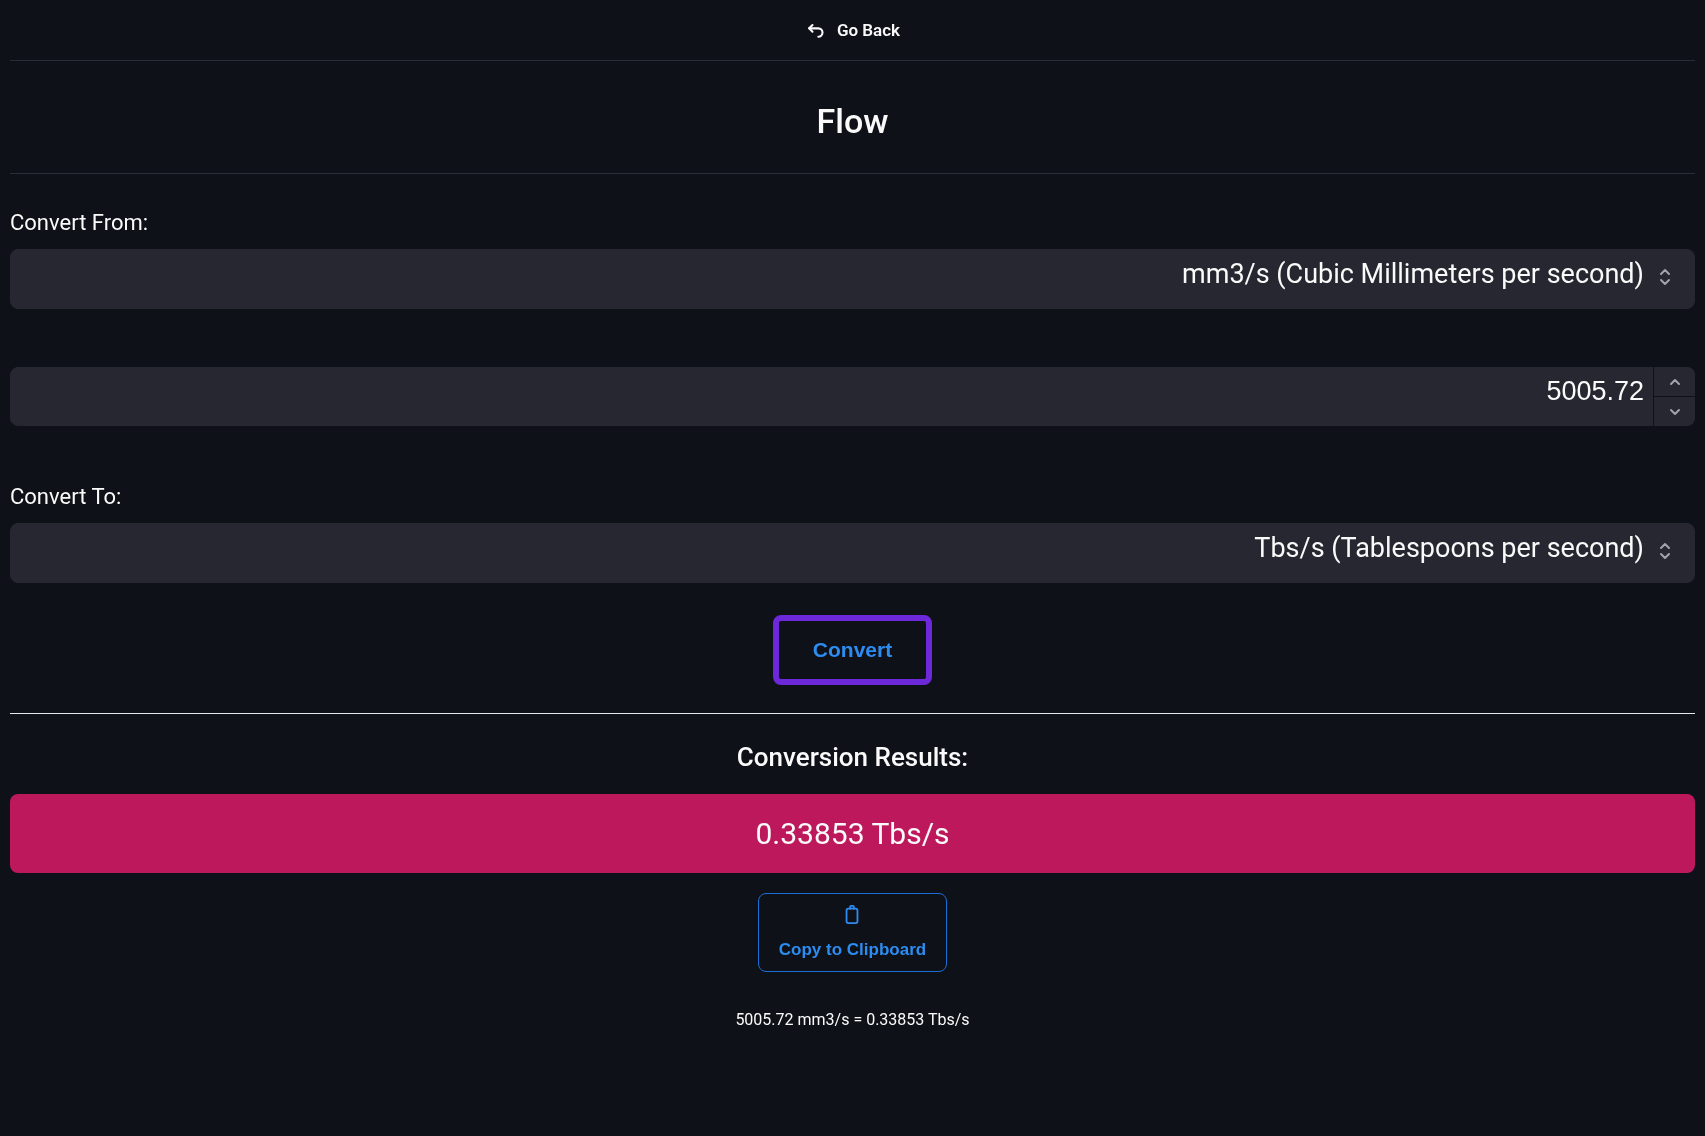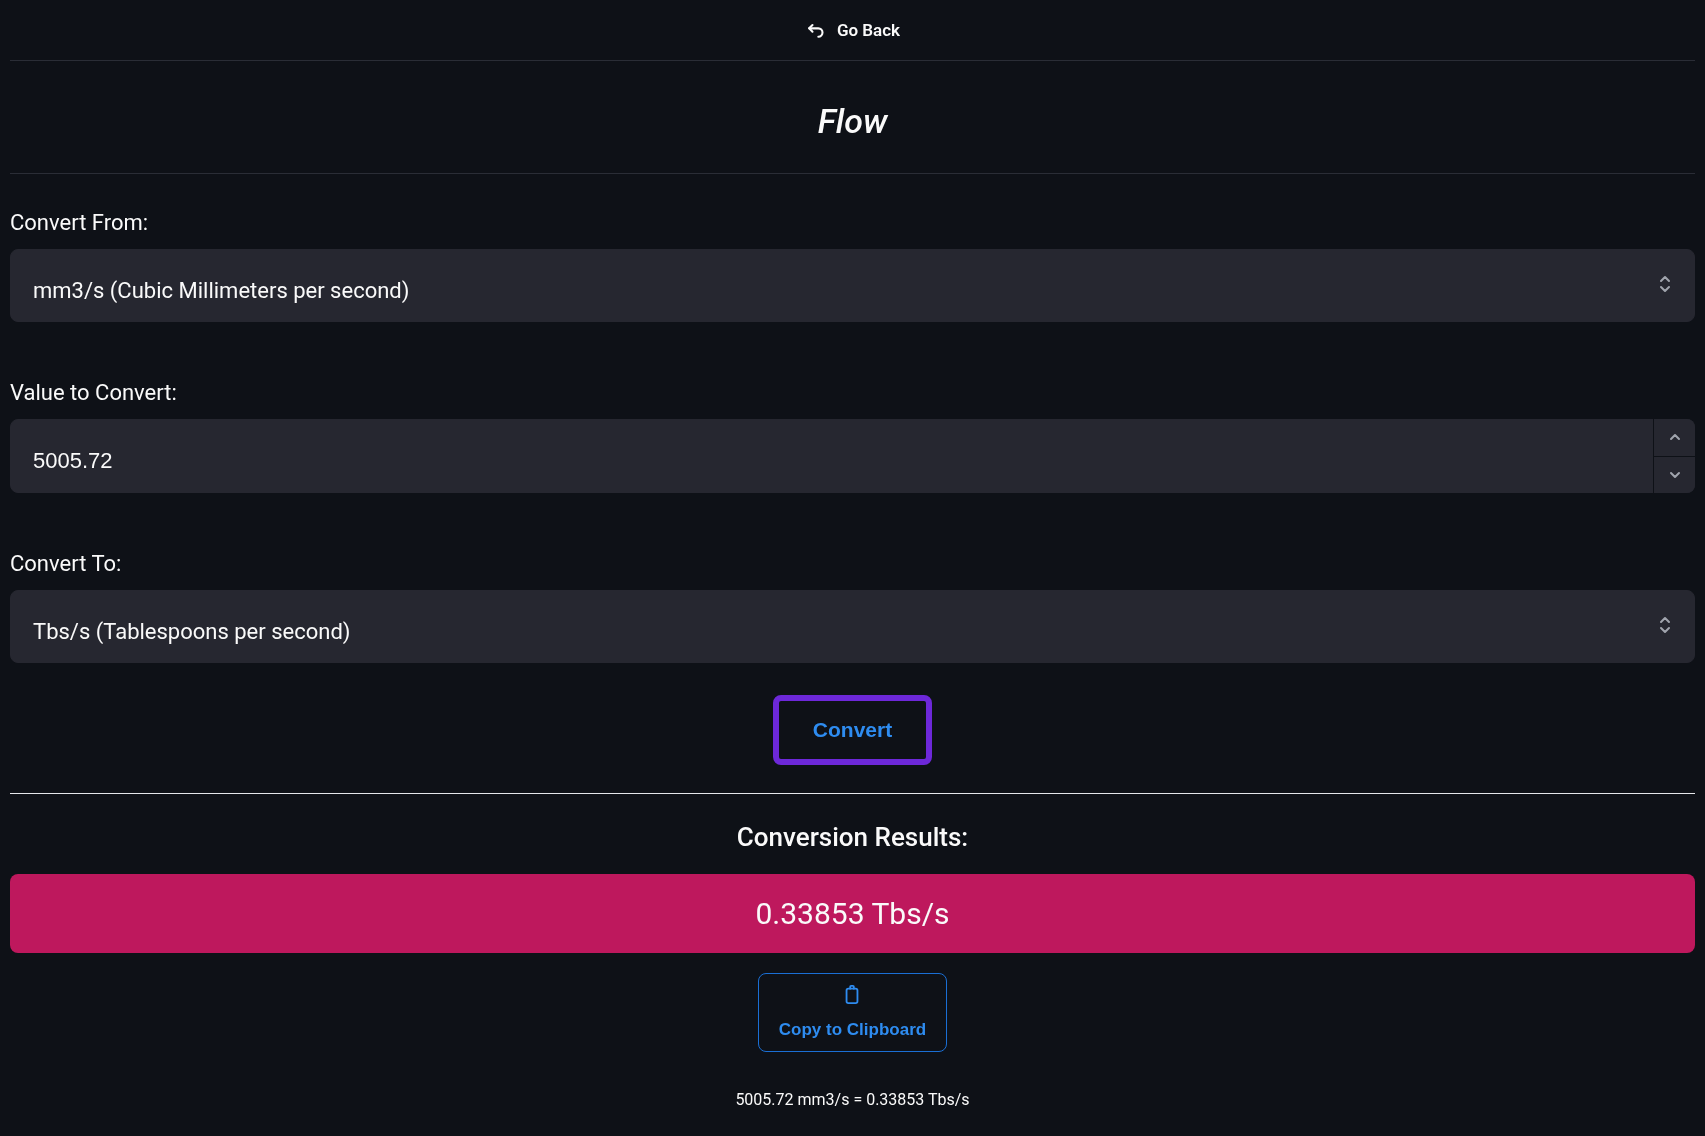--- a/index.html
+++ b/index.html
@@ -34,21 +34,20 @@
       font-size: 17px;
       font-weight: 600;
       color: #fafafa;
     }
     .page-title {
       font-size: 34px;
       font-weight: 500;
       text-align: center;
       margin-bottom: 32px;
       color: #fafafa;
-      font-style: italic;
     }
     .divider {
       border: none;
       border-top: 1px solid #2a2d36;
       margin-bottom: 36px;
     }
     .field-label {
       font-size: 22px;
       font-weight: 400;
       color: #fafafa;
@@ -57,24 +56,25 @@
     .select-wrap, .number-wrap {
       position: relative;
       margin-bottom: 58px;
     }
     .select-input, .number-input {
       width: 100%;
       background: #262730;
       border: 1px solid #262730;
       border-radius: 8px;
       color: #fafafa;
-      font-size: 22px;
-      padding: 28px 50px 18px 22px;
+      font-size: 27px;
+      padding: 8px 50px 18px 22px;
       outline: none;
       appearance: none;
+      text-align: right;
     }
     .select-arrows {
       position: absolute;
       right: 22px;
       top: 50%;
       transform: translateY(-50%);
       color: #a0a4ad;
       pointer-events: none;
     }
     .number-steppers {
@@ -178,21 +178,20 @@
   <div class="select-wrap">
     <div class="select-input">mm3/s (Cubic Millimeters per second)</div>
     <span class="select-arrows">
       <svg width="16" height="20" viewBox="0 0 16 20" fill="none" stroke="#a0a4ad" stroke-width="2" stroke-linecap="round" stroke-linejoin="round">
         <path d="M4 7l4-4 4 4"></path>
         <path d="M4 13l4 4 4-4"></path>
       </svg>
     </span>
   </div>
 
-  <div class="field-label">Value to Convert:</div>
   <div class="number-wrap">
     <input type="text" class="number-input" value="5005.72" style="">
     <div class="number-steppers">
       <button class="stepper-btn">
         <svg width="12" height="8" viewBox="0 0 12 8" fill="none" stroke="#a0a4ad" stroke-width="2" stroke-linecap="round" stroke-linejoin="round">
             <path d="M2 6l4-4 4 4"></path>
           </svg>
       </button>
       <button class="stepper-btn">
         <svg width="12" height="8" viewBox="0 0 12 8" fill="none" stroke="#a0a4ad" stroke-width="2" stroke-linecap="round" stroke-linejoin="round">

